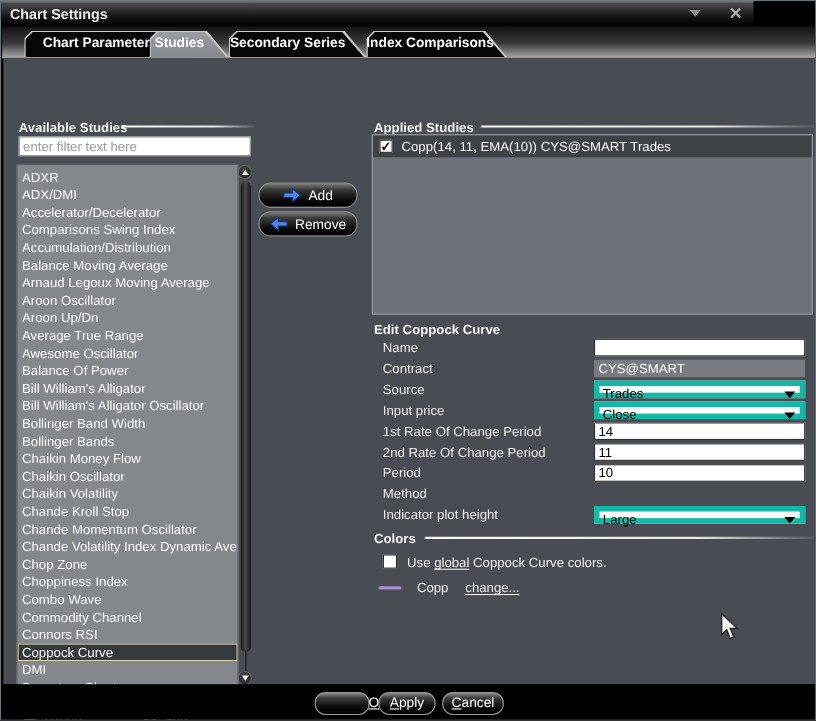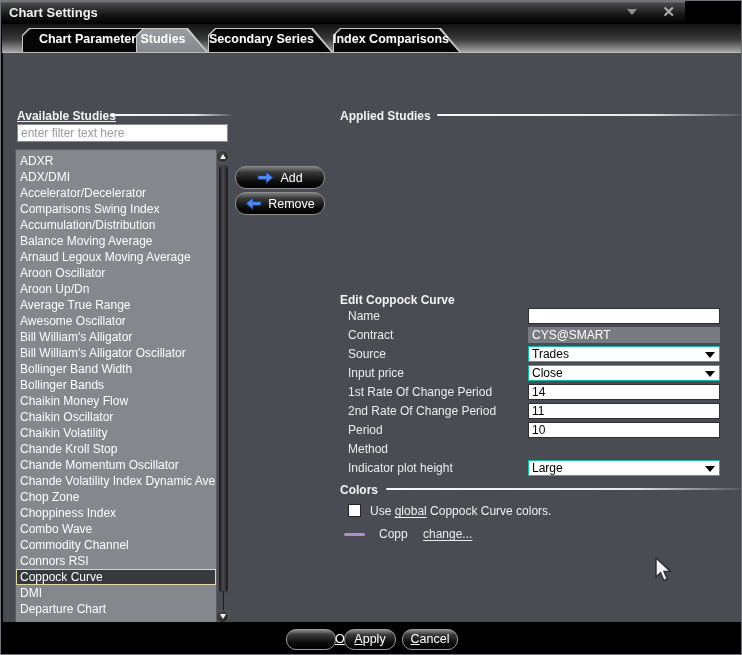--- a/index.html
+++ b/index.html
@@ -86,26 +86,26 @@
     background:#6e7177; border:1px solid #9a9ea3; overflow:hidden; }
   .applied-row { height:20px; background:#3e4146; display:flex; align-items:center; color:#fafafa; }
   .applied-row .cbx { margin-left:6px; }
   .applied-row .applied-label { margin-left:8px; white-space:nowrap; }
   .cbx { width:12px; height:12px; background:#fff; border:1px solid #2a2a2a; position:relative; flex:0 0 auto; }
   .cbx.checked::after { content:"\2713"; position:absolute; left:0px; top:-2px; font-size:12px; font-weight:bold; color:#0a0a0a; }
   
   #edit-form { position:absolute; left:337px; top:255px; width:382px; }
   .form-row { position:relative; height:19px; }
   .form-label { position:absolute; left:8px; top:1px; color:#ececec; white-space:nowrap; }
-  .form-ctrl { position:absolute; left:188px; top:0; width:192px; height:16px; }
+  .form-ctrl { position:absolute; left:200px; top:0; width:192px; height:16px; }
   .ctrl-input { width:100%; height:100%; background:#fff; border:1px solid #2f2f33; font-size:12px;
     padding:0 3px; font-family:"Liberation Sans",sans-serif; color:#000; }
   .ctrl-readonly { width:100%; height:100%; background:#787b81; color:#fdfdfd; padding:1px 4px;
     white-space:nowrap; overflow:hidden; }
-  .ctrl-select { width:100%; height:100%; background:#fff; color:#000; border:1px solid #14b8a6;
+  .ctrl-select { width:100%; height:100%; background:#fff; color:#000; border:5px solid #14b8a6;
     padding:0 3px; line-height:14px; position:relative; white-space:nowrap; cursor:default; }
   .ctrl-select .sel-arrow { position:absolute; right:4px; top:5px; width:0; height:0;
     border-left:5px solid transparent; border-right:5px solid transparent; border-top:6px solid #000; }
   
   #global-cbx { position:absolute; left:345px; top:451px; width:13px; height:13px; background:#fff; border:1px solid #222; }
   #global-label { position:absolute; left:367px; top:451px; color:#f0f0f0; }
   #global-label u { text-underline-offset:2px; }
   #color-swatch { position:absolute; left:341px; top:480px; width:21px; height:3px; border-radius:2px; }
   #swatch-name { position:absolute; left:376px; top:474px; color:#f0f0f0; }
   #change-link { position:absolute; left:420px; top:474px; color:#eaeaea; text-decoration:underline; text-underline-offset:2px; cursor:default; }
@@ -148,37 +148,38 @@
       </div>
       <div class="tab" style="left: 331px; width: 128px;">
         <span class="shape-outer"></span>
         <span class="shape-inner"></span>
         <span class="tab-label">Index Comparisons</span>
       </div>
     </div>
 
   <div id="panel">
 
-    <span class="section-header" style="left:14px; top:56px;text-decoration:underline;">Available Studies</span>
+    <span class="section-header" style="left:14px; top:56px;">Available Studies</span>
     <span class="header-line" style="left:107px; top:61px; width:121px;"></span>
 
     <input id="filter-input" placeholder="enter filter text here" style="">
 
     <div id="studies-list">
         <div class="list-item">ADXR</div>
         <div class="list-item">ADX/DMI</div>
         <div class="list-item">Accelerator/Decelerator</div>
         <div class="list-item">Comparisons Swing Index</div>
         <div class="list-item">Accumulation/Distribution</div>
         <div class="list-item">Balance Moving Average</div>
         <div class="list-item">Arnaud Legoux Moving Average</div>
         <div class="list-item">Aroon Oscillator</div>
         <div class="list-item">Aroon Up/Dn</div>
         <div class="list-item">Average True Range</div>
         <div class="list-item">Awesome Oscillator</div>
+        <div class="list-item">Balance Of Power</div>
         <div class="list-item">Bill William's Alligator</div>
         <div class="list-item">Bill William's Alligator Oscillator</div>
         <div class="list-item">Bollinger Band Width</div>
         <div class="list-item">Bollinger Bands</div>
         <div class="list-item">Chaikin Money Flow</div>
         <div class="list-item">Chaikin Oscillator</div>
         <div class="list-item">Chaikin Volatility</div>
         <div class="list-item">Chande Kroll Stop</div>
         <div class="list-item">Chande Momentum Oscillator</div>
         <div class="list-item">Chande Volatility Index Dynamic Aver</div>
@@ -224,20 +225,26 @@
     <div class="pill-btn" style="top:139px;">
       <svg width="17" height="13" viewBox="0 0 17 13">
         <polygon points="16,4.5 8,4.5 8,0.5 1,6.5 8,12.5 8,8.5 16,8.5" fill="#4d87e8" stroke="#16377f" stroke-width="1"></polygon>
       </svg>
       <span>Remove</span>
     </div>
 
     <span class="section-header" style="left:337px; top:56px;">Applied Studies</span>
     <span class="header-line" style="left:434px; top:61px; width:303px;"></span>
 
+    <div id="applied-box">
+        <div class="applied-row">
+          <span class="cbx checked"></span>
+          <span class="applied-label">Copp(14, 11, EMA(10)) CYS@SMART Trades</span>
+        </div>
+      </div>
 
     <span class="section-header" style="left:337px; top:240px;">Edit Coppock Curve</span>
 
     <div id="edit-form">
         <div class="form-row">
           <span class="form-label">Name</span>
           <div class="form-ctrl"><input class="ctrl-input" style=""></div>
         </div>
         <div class="form-row">
           <span class="form-label">Contract</span>

